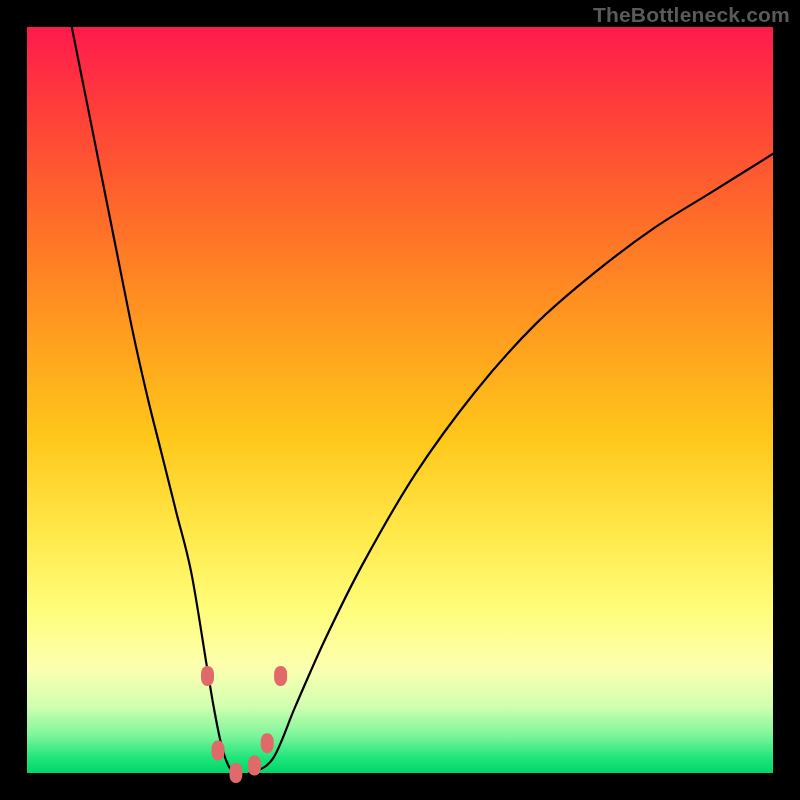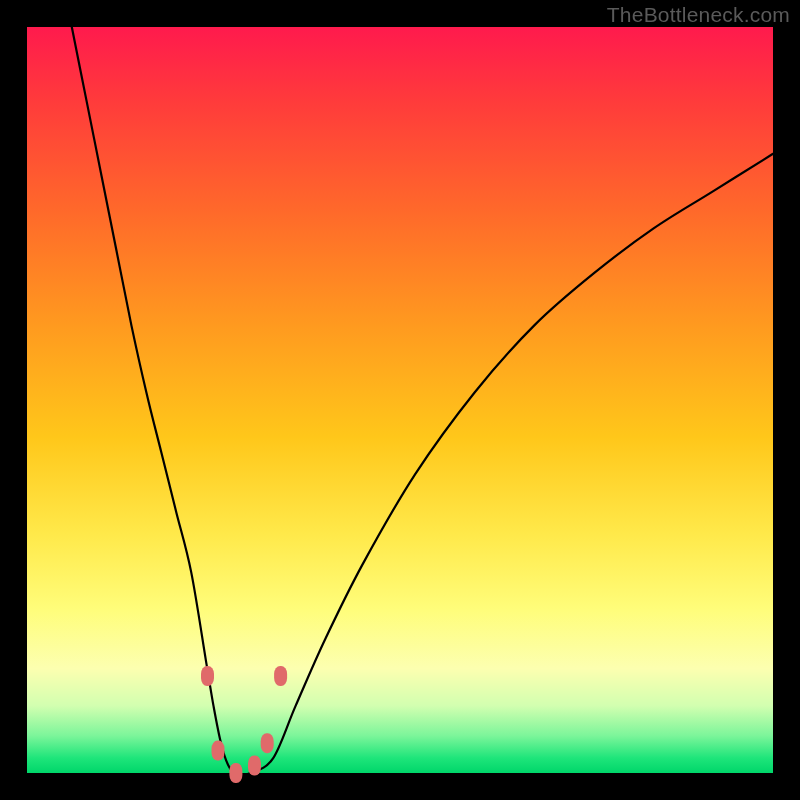--- a/index.html
+++ b/index.html
@@ -31,21 +31,21 @@
       #1ee57a 98%,
       #00d66a 100%
     );
   }
   .watermark {
     position: absolute;
     top: 3px;
     right: 10px;
     color: #5a5a5a;
     font-size: 21px;
-    font-weight: 400;
+    font-weight: 700;
     letter-spacing: 0.2px;
     user-select: none;
   }
   svg.curve {
     position: absolute;
     left: 0;
     top: 0;
     width: 746px;
     height: 746px;
     overflow: visible;

